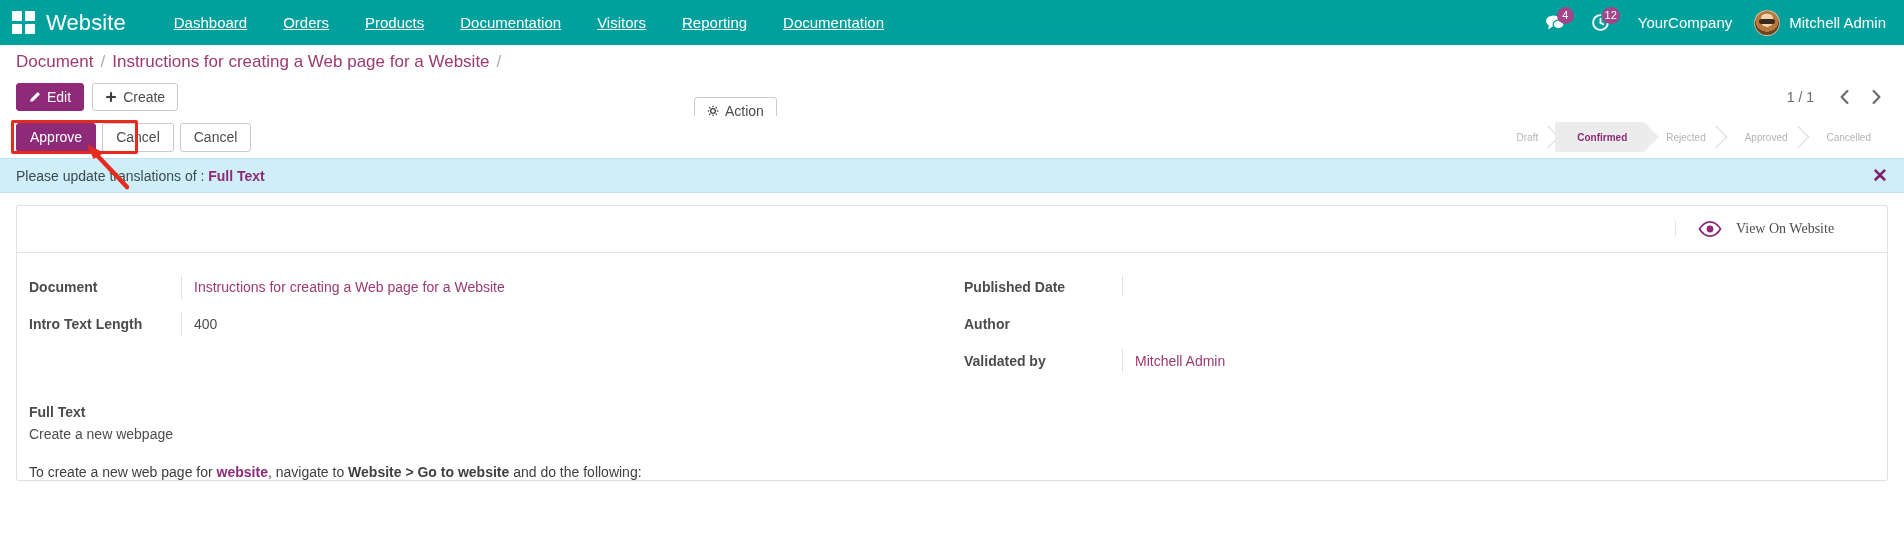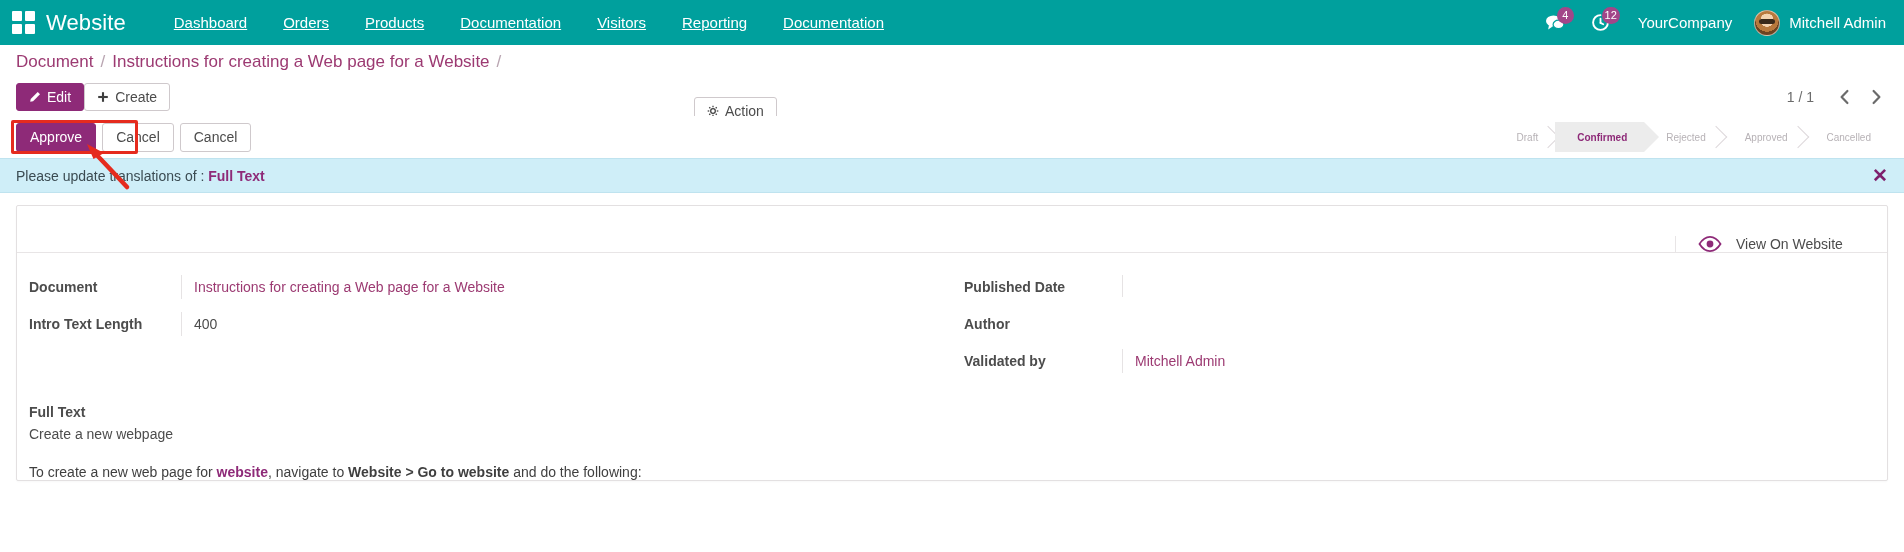--- a/index.html
+++ b/index.html
@@ -145,21 +145,21 @@
     display: inline-flex;
     align-items: center;
     gap: 6px;
     white-space: nowrap;
   }
   .btn-primary {
     background: #8e2a78;
     border-color: #8e2a78;
     color: #ffffff;
   }
-  .cp-left { display: flex; align-items: center; }
+  .cp-left { display: flex; align-items: center; gap: 8px; }
   .cp-mid { position: absolute; left: 694px; top: 19px; }
   .pager {
     margin-left: auto;
     display: flex;
     align-items: center;
     gap: 8px;
     color: #6b6b6b;
     font-size: 14px;
   }
   .pager-value { padding-right: 10px; white-space: nowrap; }
@@ -283,21 +283,22 @@
     border: 1px solid #e3e0e1;
     border-radius: 2px;
     background: #ffffff;
     box-shadow: 0 1px 2px rgba(0,0,0,.03);
   }
   .smart-row {
     display: flex;
     justify-content: flex-end;
     border-bottom: 1px solid #e8e5e6;
     height: 47px;
-    align-items: flex-end;
+    align-items: center;
+    font-family: Liberation Serif, serif;
   }
   .smart-btn {
     display: flex;
     align-items: center;
     gap: 14px;
     border-left: 1px solid #e8e5e6;
     padding: 0 26px 0 22px;
     cursor: pointer;
     min-width: 212px;
   }

